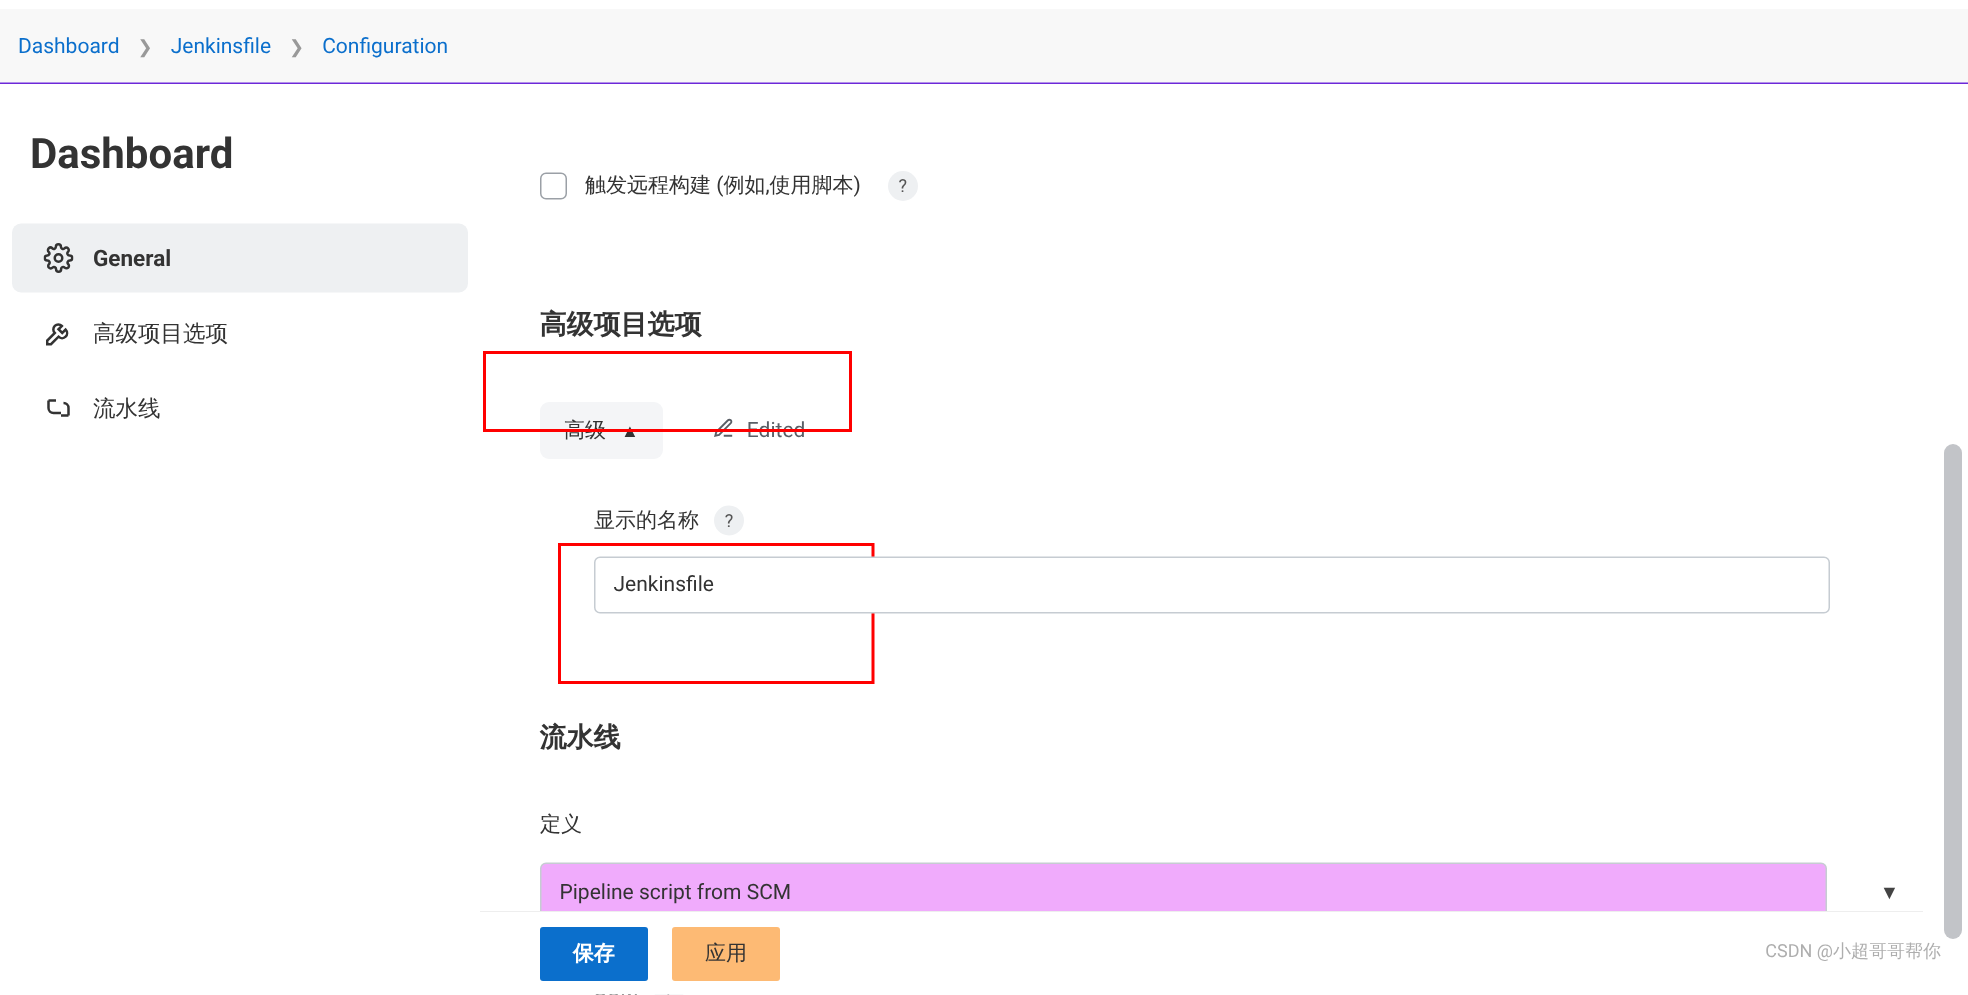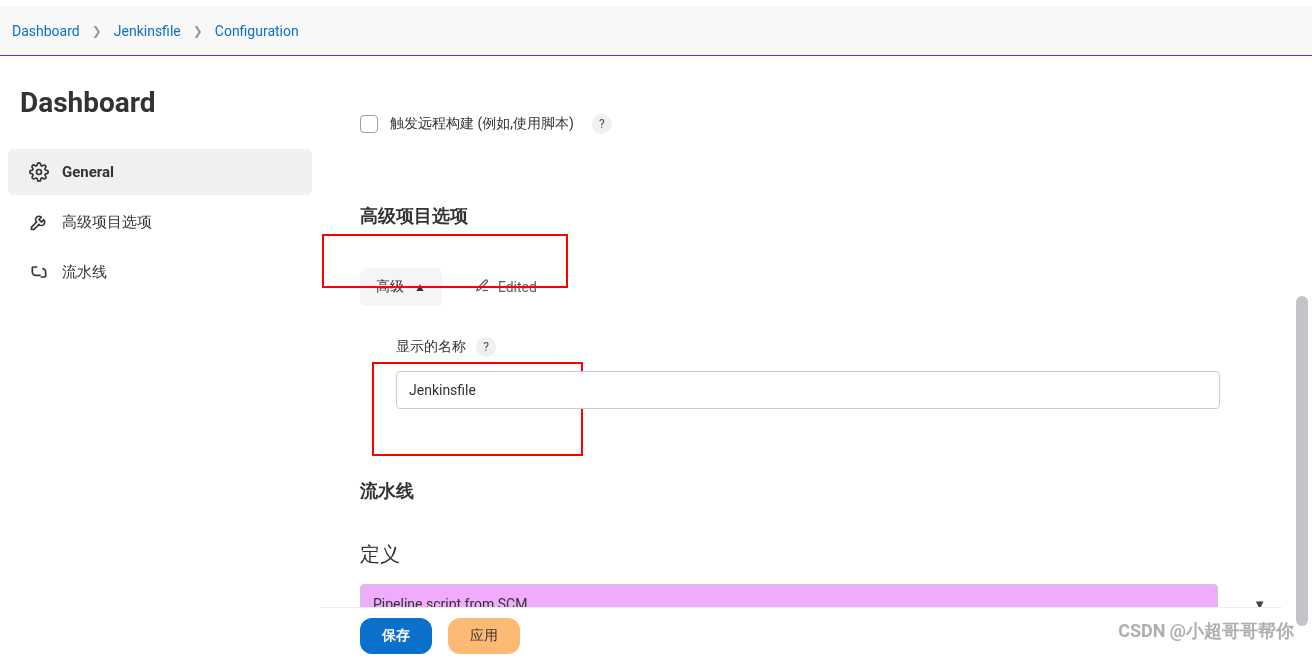--- a/index.html
+++ b/index.html
@@ -42,48 +42,48 @@
 
     .display-name-block { margin-top: 30px; padding-left: 36px; position: relative; }
     .display-name-label { font-size: 14px; color: #333; display: inline-flex; align-items: center; gap: 4px; }
     .display-input { width: 824px; height: 38px; margin-top: 14px; padding: 0 12px; border: 1px solid #c6ccd2; border-radius: 4px; font-size: 14px; color: #333; background: #fff; }
 
     .red-box-2 { position: absolute; border: 2px solid #ff0000; left: 12px; top: 248px; width: 211px; height: 94px; pointer-events: none; }
     .red-annotation { position: absolute; left: 274px; top: 315px; color: #ff0000; font-size: 17px; letter-spacing: 1px; }
 
     .pipeline-title { font-size: 18px; font-weight: 800; margin-top: 70px; }
 
-    .def-label { font-size: 20px; color: #333; margin-top: 38px; }
+    .def-label { font-size: 14px; color: #333; margin-top: 38px; }
     .select-wrap { position: relative; margin-top: 16px; }
     .select { width: 858px; height: 40px; border: 1px solid #c6ccd2; border-radius: 4px; padding: 0 12px; display: flex; align-items: center; background: #f0abfc; font-size: 14px; color: #333; }
     .select .caret { position: absolute; right: 14px; top: 50%; transform: translateY(-50%); font-size: 13px; color: #444; }
 
     .scm-block { margin-top: 34px; padding-left: 36px; }
     .scm-label { font-size: 14px; color: #333; display: inline-flex; align-items: center; gap: 4px; }
 
     
     .action-bar { position: absolute; bottom: 0; left: 320px; right: 30px; height: 56px; background: #fff; display: flex; align-items: center; gap: 16px; padding: 0 40px; border-top: 1px solid #eee; }
-    .btn { height: 36px; padding: 0 22px; border-radius: 12px; font-size: 14px; border: none; display: inline-flex; align-items: center; justify-content: center; }
+    .btn { height: 36px; padding: 0 22px; border-radius: 2px; font-size: 14px; border: none; display: inline-flex; align-items: center; justify-content: center; }
     .btn-primary { background: #0b6fcc; color: #fff; font-weight: 600; }
     .btn-secondary { background: #fdba74; color: #333; text-align: right; }
 
     
     .scroll-track { position: absolute; right: 2px; top: 6px; bottom: 2px; width: 14px; background: transparent; }
     .scroll-thumb { position: absolute; right: 2px; width: 12px; background: #c2c4c8; border-radius: 6px; top: 290px; height: 330px; }
 
     
     .top-browser { position: absolute; top: -14px; left: 0; right: 0; height: 20px; display: flex; align-items: center; }
     .top-browser .nav-left { display: flex; gap: 18px; padding-left: 10px; color: #555; }
     .top-browser .nav-left span { font-size: 16px; }
     .top-browser .addr { margin-left: 40px; color: #555; font-size: 13px; }
     .top-browser .nav-right { margin-left: auto; display: flex; gap: 24px; padding-right: 20px; color: #555; }
     .top-browser .nav-right span { font-size: 15px; }
 
     
-    .watermark { position: absolute; right: 18px; bottom: 20px; color: rgba(120,120,120,0.6); font-size: 18px; pointer-events: none; font-weight: bold; }
+    .watermark { position: absolute; right: 18px; bottom: 20px; color: rgba(120,120,120,0.6); font-size: 12px; pointer-events: none; }
 
     .main-inner { position: relative; padding-bottom: 120px; }
   </style>
 </head>
 <body>
 
 <div class="top-browser">
   <div class="nav-left">
     <span>←</span>
     <span>↻</span>

